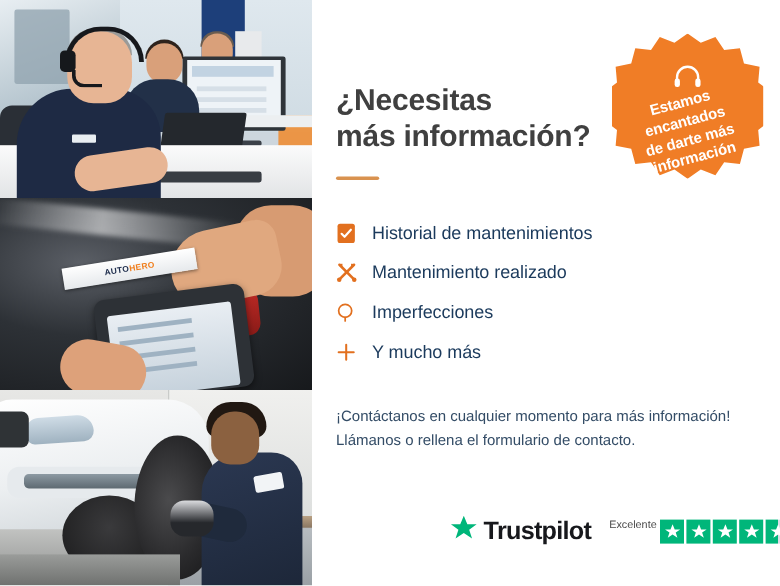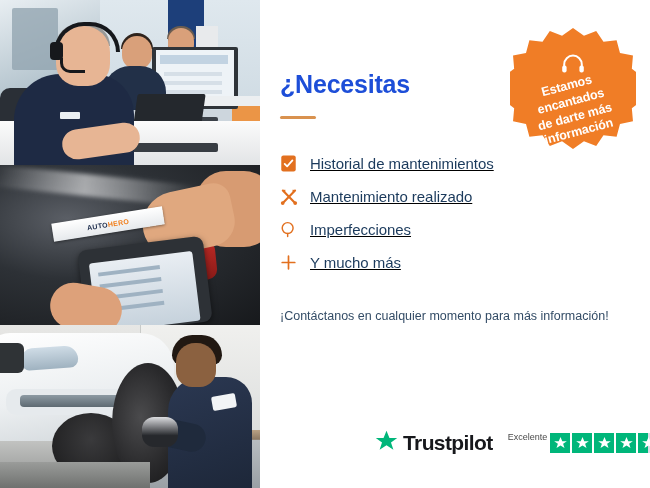--- a/index.html
+++ b/index.html
@@ -304,21 +304,21 @@
     background: #ffffff;
     padding: 52px 0 0 20px;
     box-sizing: border-box;
   }
 
   
   #headline {
     font-size: 25px;
     font-weight: bold;
     line-height: 1.22;
-    color: #1d4ed8;
+    color: #404040;
     letter-spacing: -0.2px;
     max-width: 230px;
   }
   #headline .l2 { display:block; }
 
   #divider {
     margin-top: 14px;
     width: 36px;
     height: 3px;
     background: #d9924f;
@@ -373,21 +373,20 @@
   
   #features {
     margin-top: 28px;
     list-style: none;
     padding: 0;
   }
   .feature {
     display: flex;
     align-items: center;
     height: 33px;
-    text-decoration: underline;
   }
   .feature-icon {
     width: 30px;
     min-width: 30px;
     height: 24px;
     display: flex;
     align-items: center;
     justify-content: flex-start;
     color: #e2701f;
   }
@@ -551,20 +550,21 @@
       <div class="p3-arm"></div>
       <div class="p3-glove"></div>
     </div>
 
   </div>
 
   <div id="content">
 
     <h1 id="headline">
       <span>¿Necesitas</span>
+      <span class="l2">más información?</span>
     </h1>
 
     <div id="divider"></div>
 
     <div id="badge">
       <div id="badge-shape"></div>
       <div id="badge-headset">
         <svg viewBox="0 0 24 20" width="24" height="20" aria-hidden="true">
           <path d="M3.2 13 V10.4 a8.8 8.8 0 0 1 17.6 0 V13" fill="none" stroke="#ffffff" stroke-width="2" stroke-linecap="round"></path>
           <rect x="1.2" y="11.4" width="4.4" height="7.2" rx="2" fill="#ffffff"></rect>
@@ -622,20 +622,21 @@
             <path d="M10 2.6 V17.4 M2.6 10 H17.4" stroke="#e2701f" stroke-width="2" stroke-linecap="round"></path>
           </svg>
         </span>
         <span class="feature-label">Y mucho más</span>
       </li>
 
     </ul>
 
     <div id="contact">
       <div>¡Contáctanos en cualquier momento para más información!</div>
+      <div>Llámanos o rellena el formulario de contacto.</div>
     </div>
 
     <div id="trustpilot">
 
       <div id="tp-logo">
         <span>
           <svg viewBox="0 0 24 23" width="23" height="22" aria-hidden="true">
             <path d="M12 0.8 L15.1 8.3 L23.2 8.3 L16.7 13 L19.2 20.6 L12 15.9 L4.8 20.6 L7.3 13 L0.8 8.3 L8.9 8.3 Z" fill="#00b67a"></path>
           </svg>
         </span>

